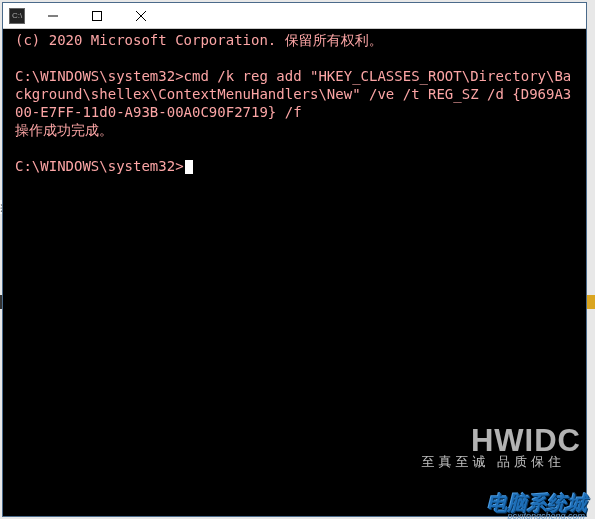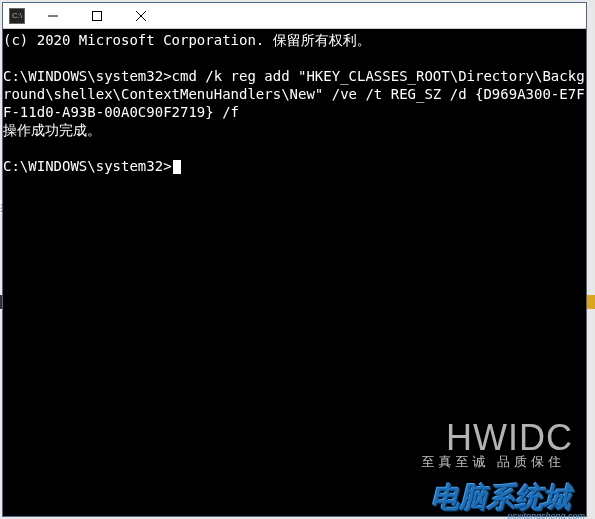--- a/index.html
+++ b/index.html
@@ -60,60 +60,60 @@
       align-items: center;
       justify-content: center;
       font-size: 10px;
       color: #000;
       cursor: pointer;
     }
     .win-btn svg { width: 10px; height: 10px; }
     .terminal {
       flex: 1;
       background: #000;
-      color: #ffffff;
+      color: #fca5a5;
       font-family: "NSimSun", "SimSun", "Consolas", monospace;
       font-size: 14px;
       line-height: 18px;
-      padding: 2px 0;
+      padding: 2px 12px;
       white-space: pre-wrap;
       word-break: break-all;
     }
     .cursor {
       display: inline-block;
       width: 8px;
       height: 14px;
       background: #fff;
       vertical-align: text-bottom;
       margin-left: 1px;
     }
     .watermark-big {
       position: absolute;
-      right: 22px;
+      right: 14px;
       bottom: 60px;
       color: rgba(255,255,255,0.7);
-      font-size: 36px;
-      font-weight: 400;
+      font-size: 31px;
+      font-weight: 700;
       letter-spacing: 1px;
       font-family: Arial, sans-serif;
     }
     .watermark-sub {
       position: absolute;
       right: 30px;
       bottom: 48px;
       color: rgba(255,255,255,0.75);
       font-size: 13px;
       letter-spacing: 4px;
     }
     .watermark-logo {
       position: absolute;
-      right: 24px;
+      right: 8px;
       bottom: 2px;
       color: #1e6fb8;
-      font-size: 28px;
+      font-size: 20px;
       font-weight: 700;
       text-shadow: 1px 1px 0 #0a3a66, -1px -1px 0 #4a9ae0;
       font-style: italic;
       font-family: "Microsoft YaHei", Arial, sans-serif;
     }
     .watermark-logo-sub {
       position: absolute;
       right: 10px;
       bottom: -2px;
       color: #6a9ac8;

